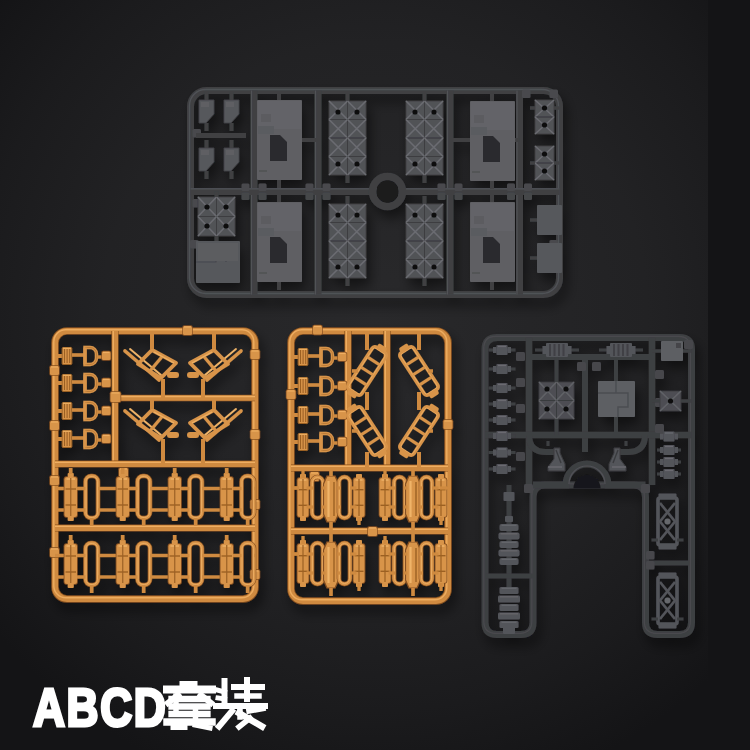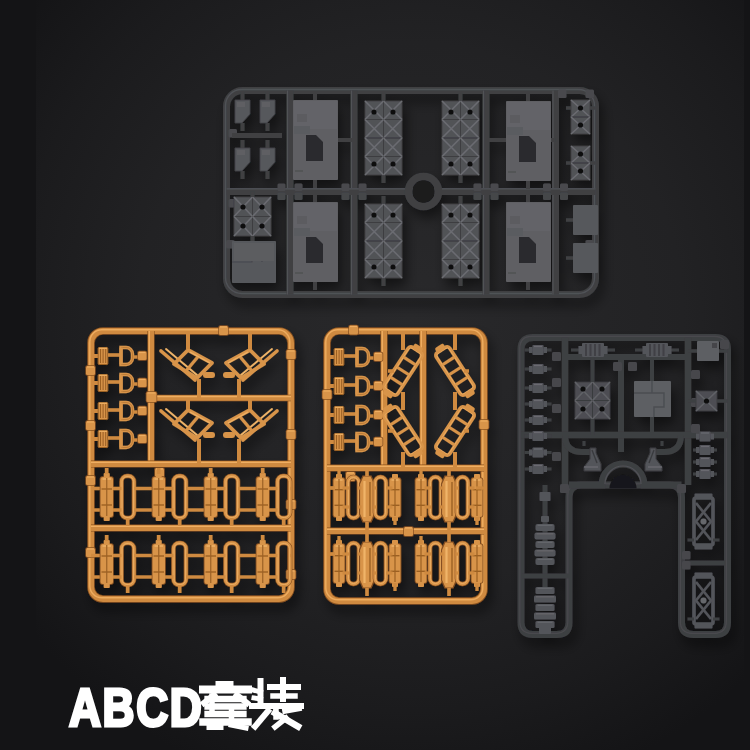--- a/index.html
+++ b/index.html
@@ -1,14 +1,14 @@
 <!DOCTYPE html>
 <html><head><meta charset="utf-8"><style>
 html,body{margin:0;padding:0;background:#141416;}
-#stage{position:relative;width:708px;height:750px;overflow:hidden;background:#1d1d1f;margin-left:36px;}
+#stage{position:relative;width:708px;height:750px;overflow:hidden;background:#1d1d1f;}
 svg{display:block}
 </style></head><body>
 <div id="stage">
 <svg width="750" height="750" viewBox="0 0 750 750">
 <defs>
 <radialGradient id="bgg" cx="0.5" cy="0.42" r="0.66">
  <stop offset="0" stop-color="#29292b"></stop>
  <stop offset="0.55" stop-color="#222224"></stop>
  <stop offset="0.8" stop-color="#1b1b1d"></stop>
  <stop offset="1" stop-color="#141416"></stop>

